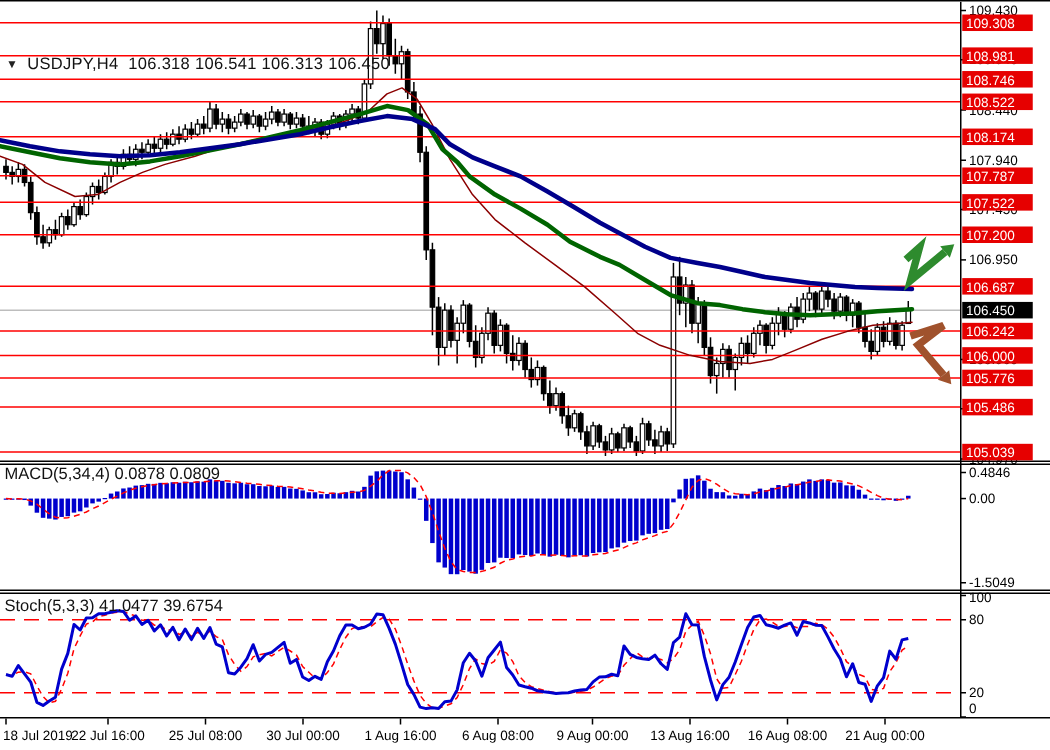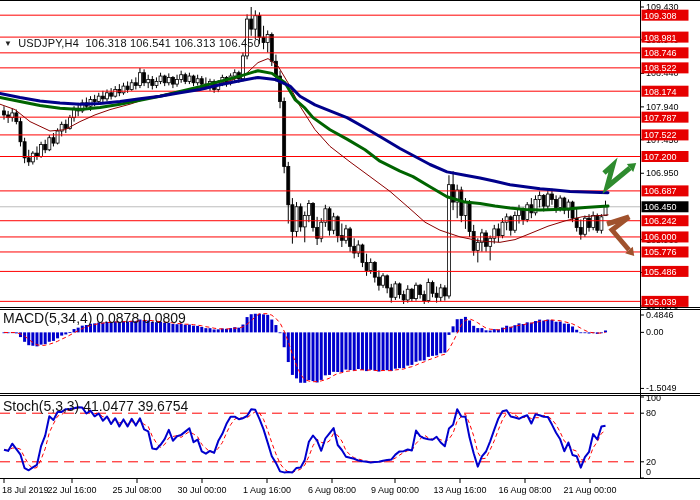--- a/index.html
+++ b/index.html
@@ -7,21 +7,21 @@
     position:relative;width:700px;height:500px;background:#ffffff;
     font-family:"Liberation Sans",sans-serif;overflow:hidden;
     border-top:1px solid #000;
   }
   .title-bar{
     position:absolute;left:4px;top:20px;z-index:6;font-size:11px;color:#111;
     white-space:nowrap;letter-spacing:0.2px;margin-top:16px;
   }
   .title-bar .dd{font-size:8px;margin-right:6px;position:relative;top:-1px;color:#222;}
   .pane-label{
-    position:absolute;z-index:6;font-size:14px;color:#111;white-space:nowrap;
+    position:absolute;z-index:6;font-size:11px;color:#111;white-space:nowrap;
   }
   .pane-label.macd{left:3px;top:309px;}
   .pane-label.stoch{left:3px;top:397px;}
   svg{position:absolute;left:0;top:0;}
   svg text{font-family:"Liberation Sans",sans-serif;}
 </style>
 </head>
 <body>
 
 <div class="chart-window">

